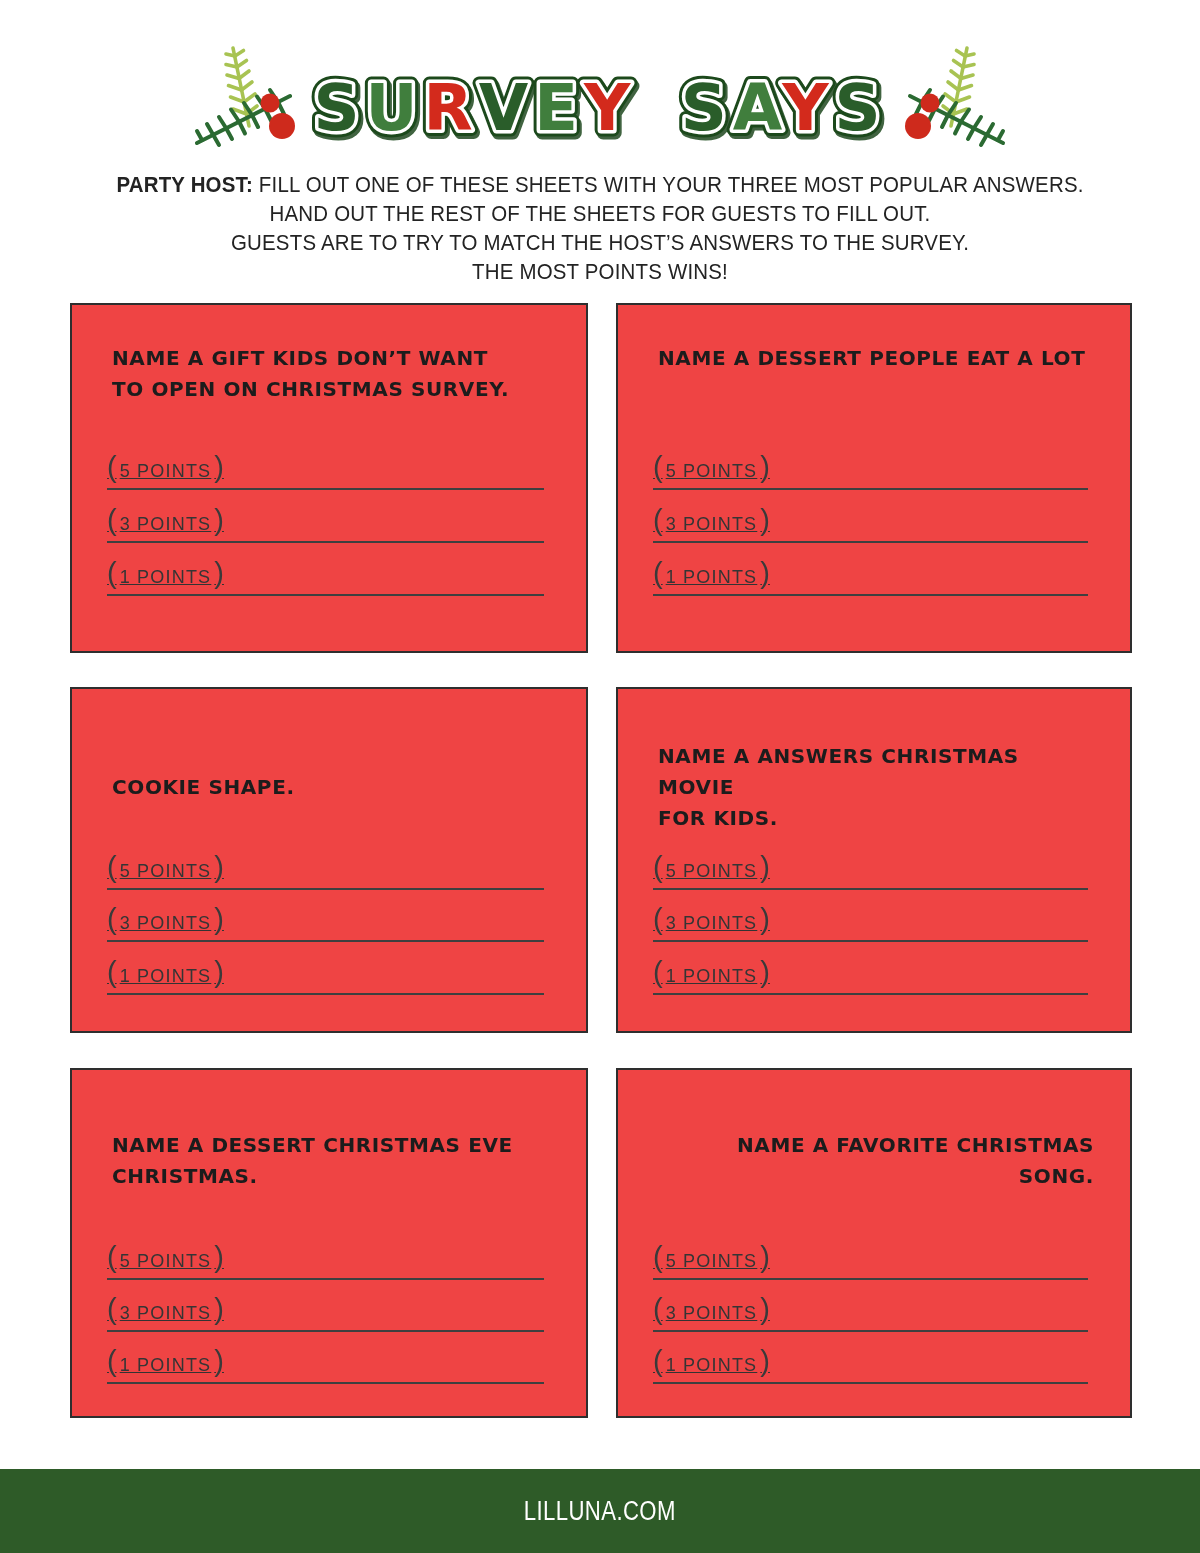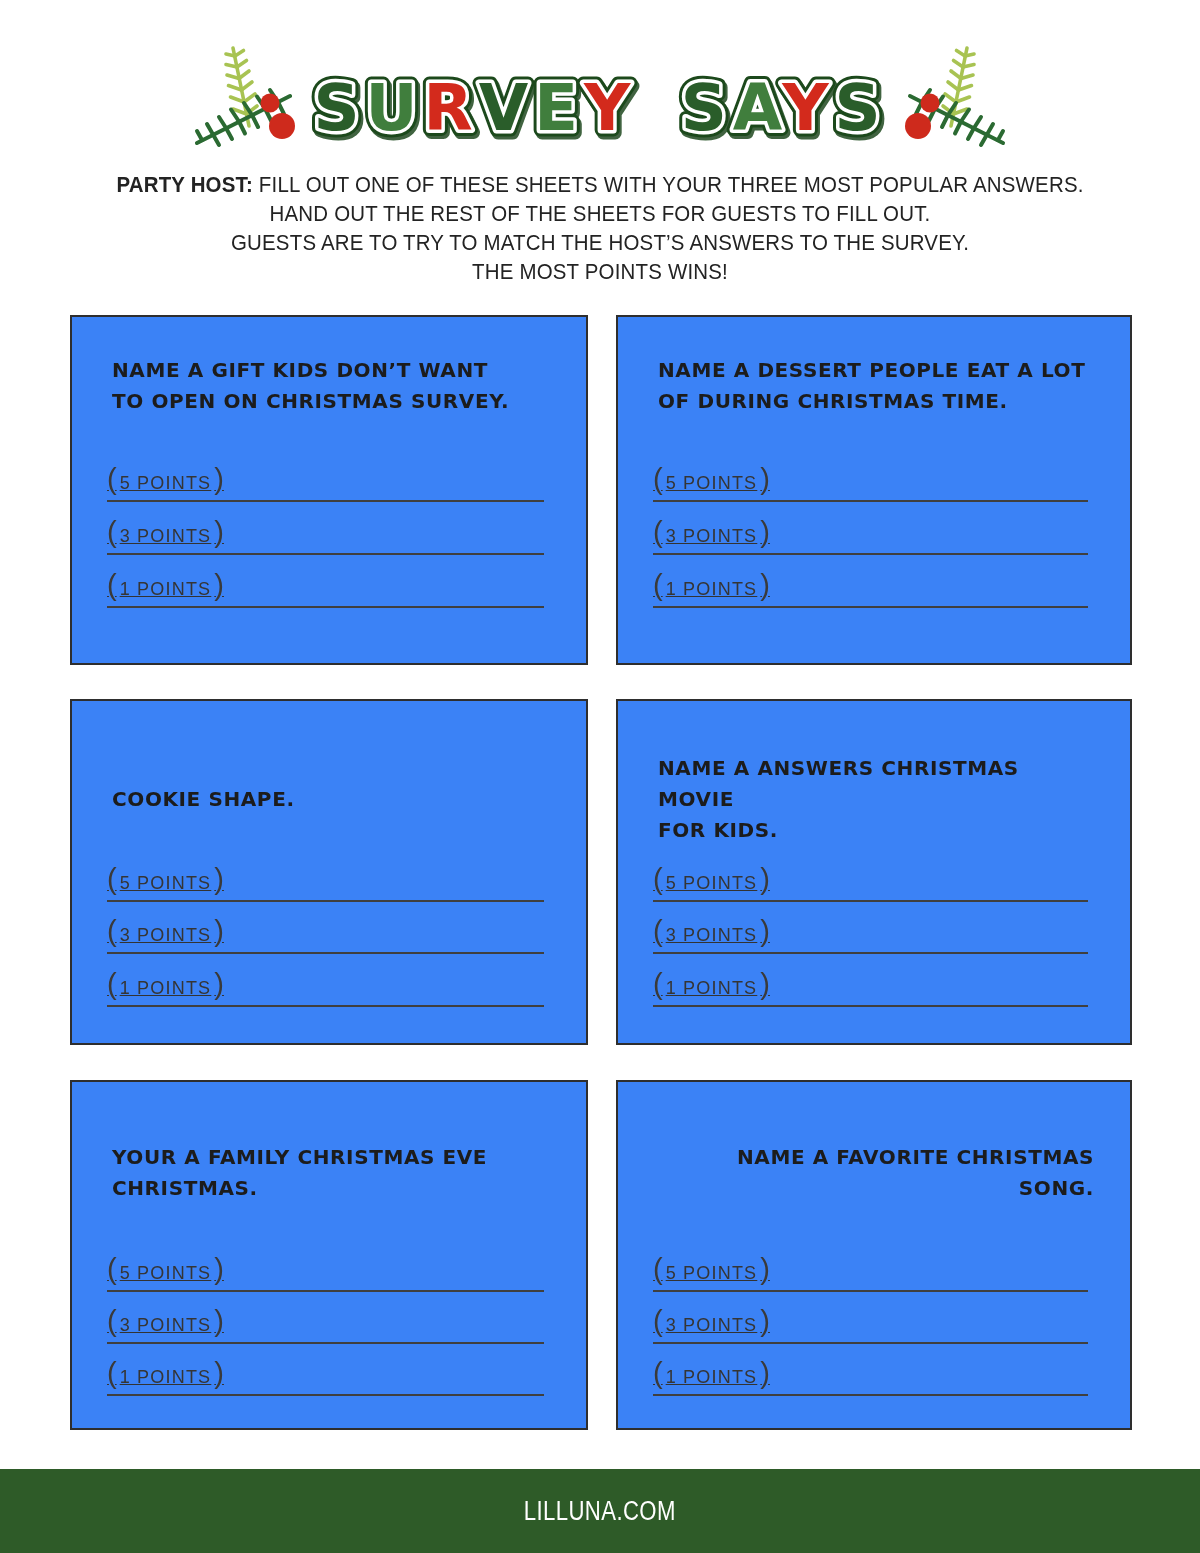--- a/index.html
+++ b/index.html
@@ -24,23 +24,22 @@
   .instructions {
     position:absolute; left:0; top:170px; width:1200px;
     text-align:center; font-size:22px; line-height:29px;
     letter-spacing:0.2px; color:#232323;
     transform:scaleX(0.93); transform-origin:600px 0;
   }
   .instructions .bold { font-weight:bold; }
 
   
   .card {
-    position:absolute; background:#3b82f6;
+    position:absolute; background:#ef4444;
     border:2px solid #2e2e2e;
-    margin-top:12px;
   }
   .c1 { left:70px;  top:303px;  width:518px; height:350px; }
   .c2 { left:616px; top:303px;  width:516px; height:350px; }
   .c3 { left:70px;  top:687px;  width:518px; height:346px; }
   .c4 { left:616px; top:687px;  width:516px; height:346px; }
   .c5 { left:70px;  top:1068px; width:518px; height:350px; }
   .c6 { left:616px; top:1068px; width:516px; height:350px; }
 
   .question {
     position:absolute; left:40px; right:36px;
@@ -200,21 +199,20 @@
     </div>
     <div class="ans-row ans-3">
       <div class="pt-label"><span class="pt-paren">(</span><span class="pt-text">1 POINTS</span><span class="pt-paren">)</span></div>
       <div class="ans-line"></div>
     </div>
   </div>
 
   <div class="card c2 rowA">
     <div class="question">
       <span>NAME A DESSERT PEOPLE EAT A LOT</span><br>
-      <span>OF DURING CHRISTMAS TIME.</span>
     </div>
     <div class="ans-row ans-1">
       <div class="pt-label"><span class="pt-paren">(</span><span class="pt-text">5 POINTS</span><span class="pt-paren">)</span></div>
       <div class="ans-line"></div>
     </div>
     <div class="ans-row ans-2">
       <div class="pt-label"><span class="pt-paren">(</span><span class="pt-text">3 POINTS</span><span class="pt-paren">)</span></div>
       <div class="ans-line"></div>
     </div>
     <div class="ans-row ans-3">
@@ -256,21 +254,21 @@
       <div class="ans-line"></div>
     </div>
     <div class="ans-row ans-3">
       <div class="pt-label"><span class="pt-paren">(</span><span class="pt-text">1 POINTS</span><span class="pt-paren">)</span></div>
       <div class="ans-line"></div>
     </div>
   </div>
 
   <div class="card c5 rowC">
     <div class="question">
-      <span>YOUR A FAMILY CHRISTMAS EVE</span><br>
+      <span>NAME A DESSERT CHRISTMAS EVE</span><br>
       <span>CHRISTMAS.</span>
     </div>
     <div class="ans-row ans-1">
       <div class="pt-label"><span class="pt-paren">(</span><span class="pt-text">5 POINTS</span><span class="pt-paren">)</span></div>
       <div class="ans-line"></div>
     </div>
     <div class="ans-row ans-2">
       <div class="pt-label"><span class="pt-paren">(</span><span class="pt-text">3 POINTS</span><span class="pt-paren">)</span></div>
       <div class="ans-line"></div>
     </div>

